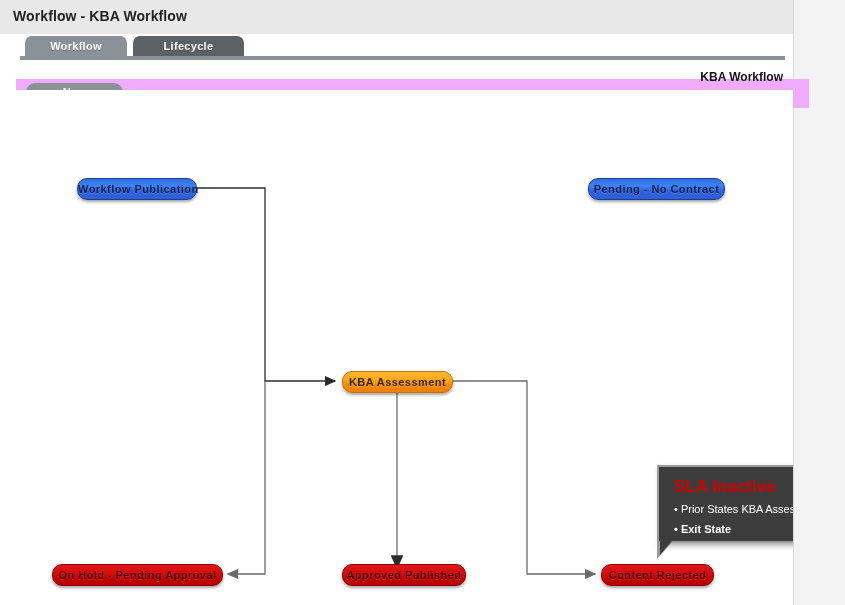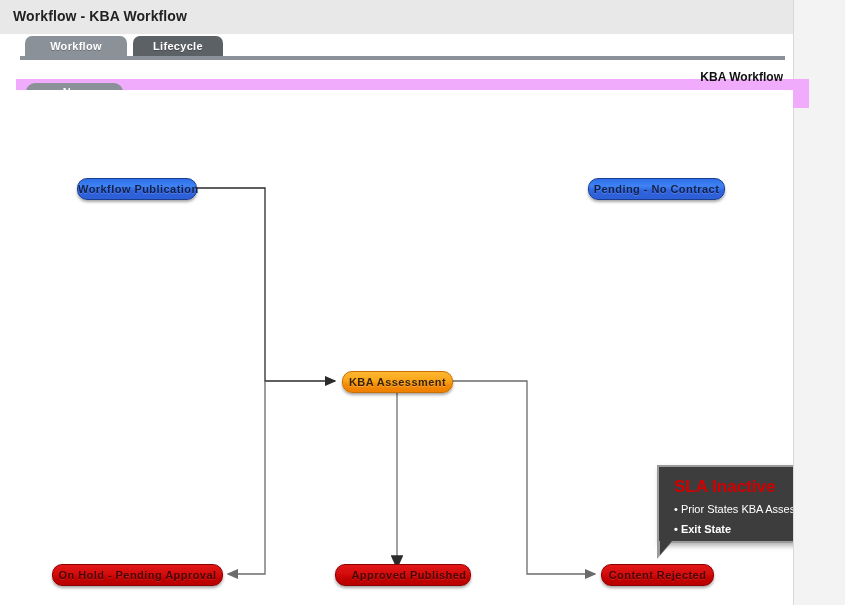--- a/index.html
+++ b/index.html
@@ -45,21 +45,21 @@
     border-radius:7px 7px 0 0;
     color:#ffffff;font-size:11px;font-weight:bold;
     text-align:center;line-height:21px;
     letter-spacing:.3px;
     cursor:pointer;
     text-shadow:0 1px 0 rgba(0,0,0,.25);
   }
   .tab.inactive{background:#8a9199;}
   .tab.active{background:#5c6166;}
   #tab-workflow{left:25px;width:102px;}
-  #tab-lifecycle{left:133px;width:90px;}
+  #tab-lifecycle{left:133px;width:111px;}
 
   .tab-underline{
     position:absolute;left:20px;top:56px;width:765px;height:4px;
     background:#8a9199;
   }
 
   
   .toolbar{
     position:absolute;left:0;top:79px;width:793px;height:29px;
     background:#f0abfc;
@@ -191,21 +191,21 @@
 
         <path d="M453,291 L527,291 L527,484 L595,484" fill="none" stroke="#6b6b6b" stroke-width="1.3" marker-end="url(#arrGray)"></path>
       </svg>
 
       <div class="node blue" style="left:77px;top:88px;width:118px;">Workflow Publication</div>
       <div class="node blue" style="left:588px;top:88px;width:135px;">Pending - No Contract</div>
 
       <div class="node orange" style="left:342px;top:281px;width:109px;">KBA Assessment</div>
 
       <div class="node red" style="left:52px;top:474px;width:169px;">On Hold - Pending Approval</div>
-      <div class="node red" style="left:335px;top:474px;width:122px;padding-left:12px;">Approved Published</div>
+      <div class="node red" style="left:342px;top:474px;width:122px;">Approved Published</div>
       <div class="node red" style="left:601px;top:474px;width:111px;">Content Rejected</div>
 
       <div class="tooltip" style="left:657px;top:375px;width:186px;height:78px;">
         <div class="tt-title">SLA Inactive</div>
         <div class="tt-line l0">• Prior States  KBA Assessment</div>
         <div class="tt-line l1">• Exit State</div>
         <div class="tt-tail"></div>
         <div class="tt-tail-in"></div>
       </div>
 

